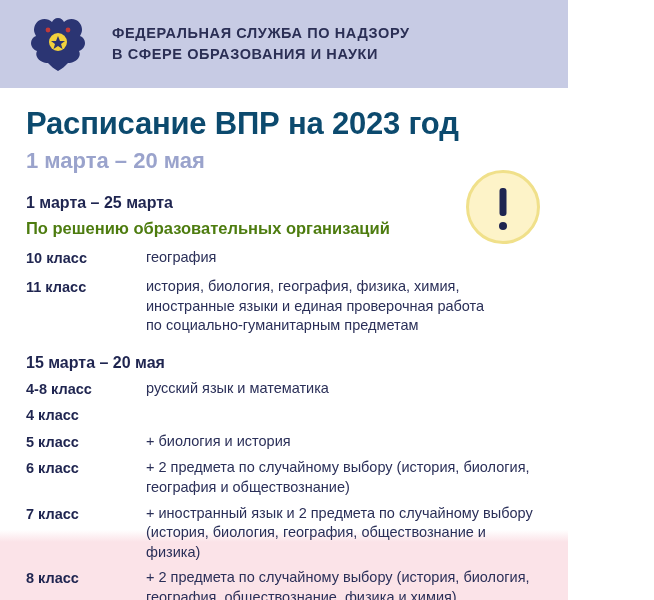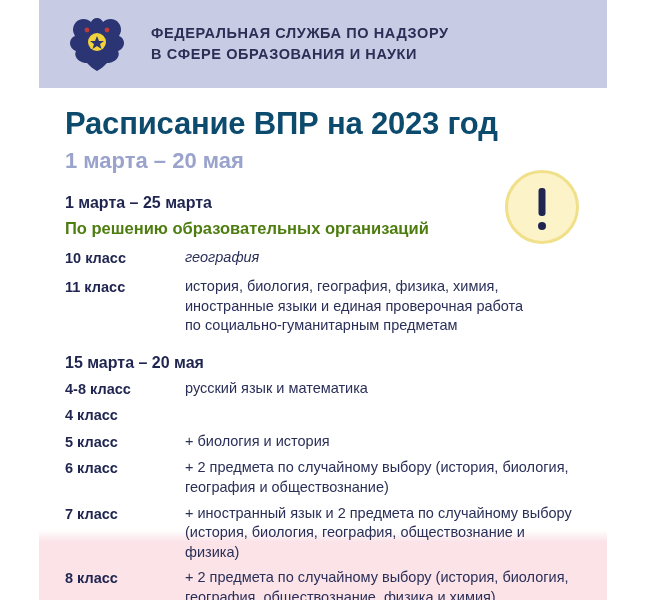--- a/index.html
+++ b/index.html
@@ -11,21 +11,20 @@
     height: 600px;
     font-family: "Liberation Sans", sans-serif;
     background: #ffffff;
     overflow: hidden;
   }
   .poster {
     position: relative;
     width: 568px;
     height: 600px;
     overflow: hidden;
-    padding-left: 39px;
   }
 
   
   .header {
     height: 88px;
     background: #c7cbe4;
     display: flex;
     align-items: center;
     padding: 0 0 0 26px;
     box-sizing: border-box;
@@ -209,21 +208,21 @@
     <div class="content">
       <h1 class="title">Расписание ВПР на 2023 год</h1>
       <div class="subtitle">1 марта – 20 мая</div>
 
       <div class="section-head">1 марта – 25 марта</div>
       <div class="section-sub">По решению образовательных организаций</div>
 
       <div class="rows-first">
         <div class="row">
           <div class="grade">10 класс</div>
-          <div class="subjects" style="white-space: pre-line; font-style: italic;">география</div>
+          <div class="subjects" style="white-space: pre-line;">география</div>
         </div>
         <div class="row">
           <div class="grade">11 класс</div>
           <div class="subjects" style="white-space: pre-line;">история, биология, география, физика, химия,
 иностранные языки и единая проверочная работа
 по социально-гуманитарным предметам</div>
         </div>
       </div>
 
       <div class="section-head second">15 марта – 20 мая</div>

